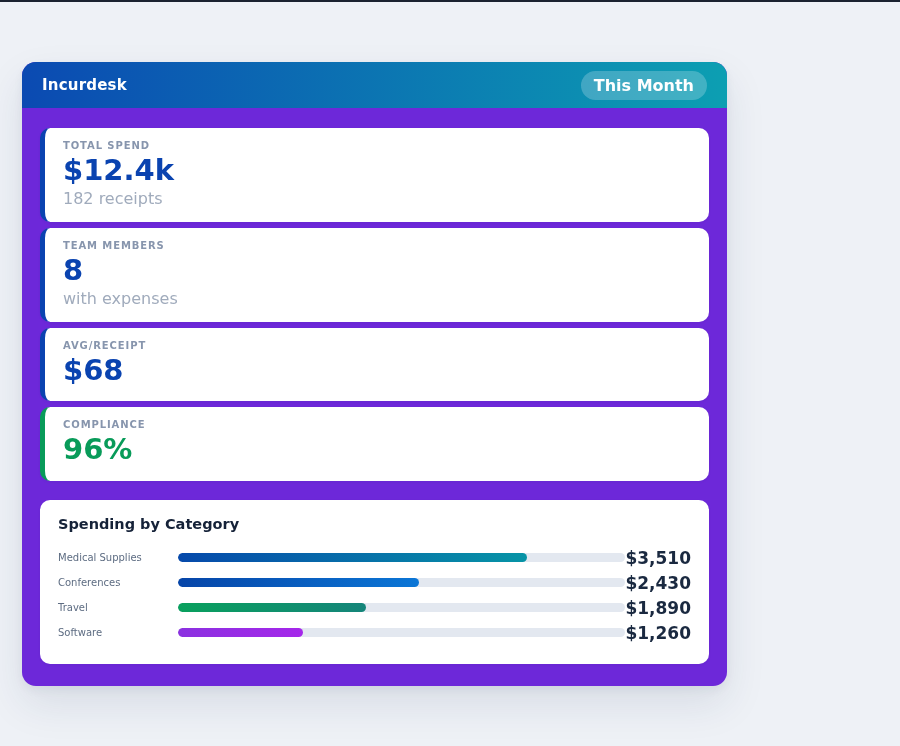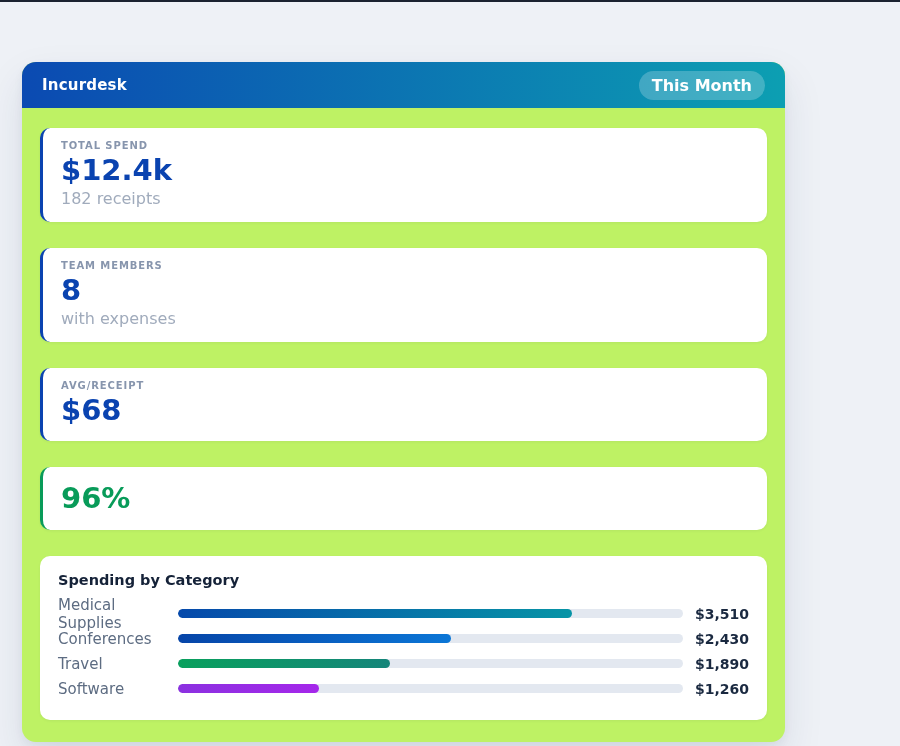--- a/index.html
+++ b/index.html
@@ -7,24 +7,24 @@
   body {
     font-family: "DejaVu Sans", "Liberation Sans", sans-serif;
     background: #eef1f6;
     overflow: hidden;
   }
   .top-strip {
     height: 2px; width: 100%;
     background: #1b2230;
   }
   .app-card {
-    width: 763px;
+    width: 705px;
     margin: 60px 22px 0 22px;
     border-radius: 14px;
-    background: #bef264;
+    background: #6d28d9;
     box-shadow: 0 18px 40px rgba(30,50,90,0.10), 0 4px 10px rgba(30,50,90,0.06);
     overflow: hidden;
   }
   .app-header {
     height: 46px;
     display: flex;
     align-items: center;
     justify-content: space-between;
     padding: 0 20px;
   }
@@ -42,23 +42,23 @@
     padding: 5px 13px;
     border-radius: 999px;
     cursor: default;
   }
   .panel-body {
     padding: 20px 18px 22px 18px;
   }
   .stat-card {
     background: #ffffff;
     border-radius: 10px;
-    border-left: 3px solid #be185d;
+    border-left: 5px solid #be185d;
     padding: 12px 18px 14px 18px;
-    margin-bottom: 26px;
+    margin-bottom: 6px;
     box-shadow: 0 1px 3px rgba(20,40,80,0.06);
   }
   .stat-label {
     font-size: 10px;
     font-weight: bold;
     letter-spacing: 0.9px;
     color: #8795ad;
     text-transform: uppercase;
   }
   .stat-value {
@@ -87,40 +87,40 @@
     margin-bottom: 13px;
   }
   .category-row {
     display: flex;
     align-items: center;
     height: 25px;
   }
   .category-label {
     width: 120px;
     flex: 0 0 120px;
-    font-size: 15px;
+    font-size: 10px;
     color: #5d6c82;
   }
   .bar-track {
     flex: 1;
     height: 9px;
     border-radius: 5px;
     background: #e3e8f0;
     overflow: hidden;
   }
   .bar-fill {
     height: 100%;
     border-radius: 5px;
     background: #0a43b0;
   }
   .category-value {
     flex: 0 0 66px;
     width: 66px;
     text-align: right;
-    font-size: 14px;
+    font-size: 17px;
     font-weight: bold;
     color: #1a2940;
   }
 </style>
 </head>
 <body>
 
 <div class="top-strip"></div>
 
 <div class="app-card">
@@ -143,20 +143,21 @@
       <div class="stat-value" style="color: rgb(10, 67, 176);">8</div>
       <div class="stat-sub">with expenses</div>
     </div>
 
     <div class="stat-card" style="border-left-color: rgb(10, 67, 176);">
       <div class="stat-label">AVG/RECEIPT</div>
       <div class="stat-value" style="color: rgb(10, 67, 176);">$68</div>
     </div>
 
     <div class="stat-card" style="border-left-color: rgb(8, 155, 89);">
+      <div class="stat-label">COMPLIANCE</div>
       <div class="stat-value" style="color: rgb(8, 155, 89);">96%</div>
     </div>
 
     <section class="category-card">
       <h2 class="category-title">Spending by Category</h2>
 
       <div class="category-row">
         <span class="category-label">Medical Supplies</span>
         <div class="bar-track" style="background: rgb(227, 232, 240);">
           <div class="bar-fill" style="width: 78%; background: linear-gradient(90deg, rgb(6, 73, 171), rgb(7, 148, 166));"></div>

